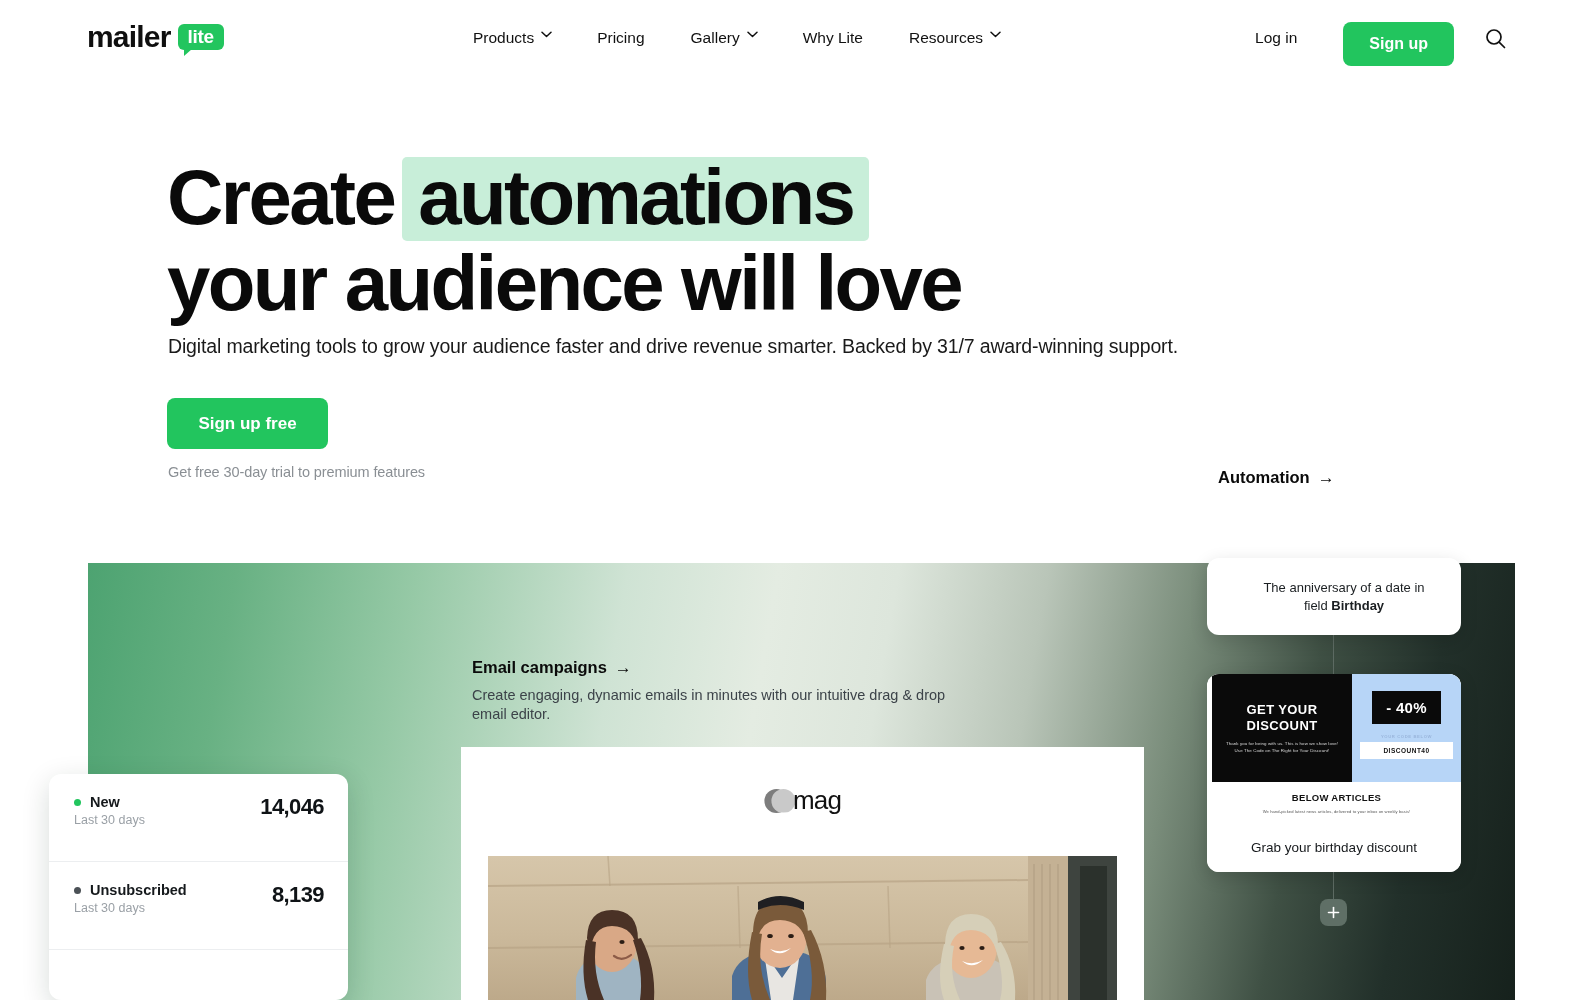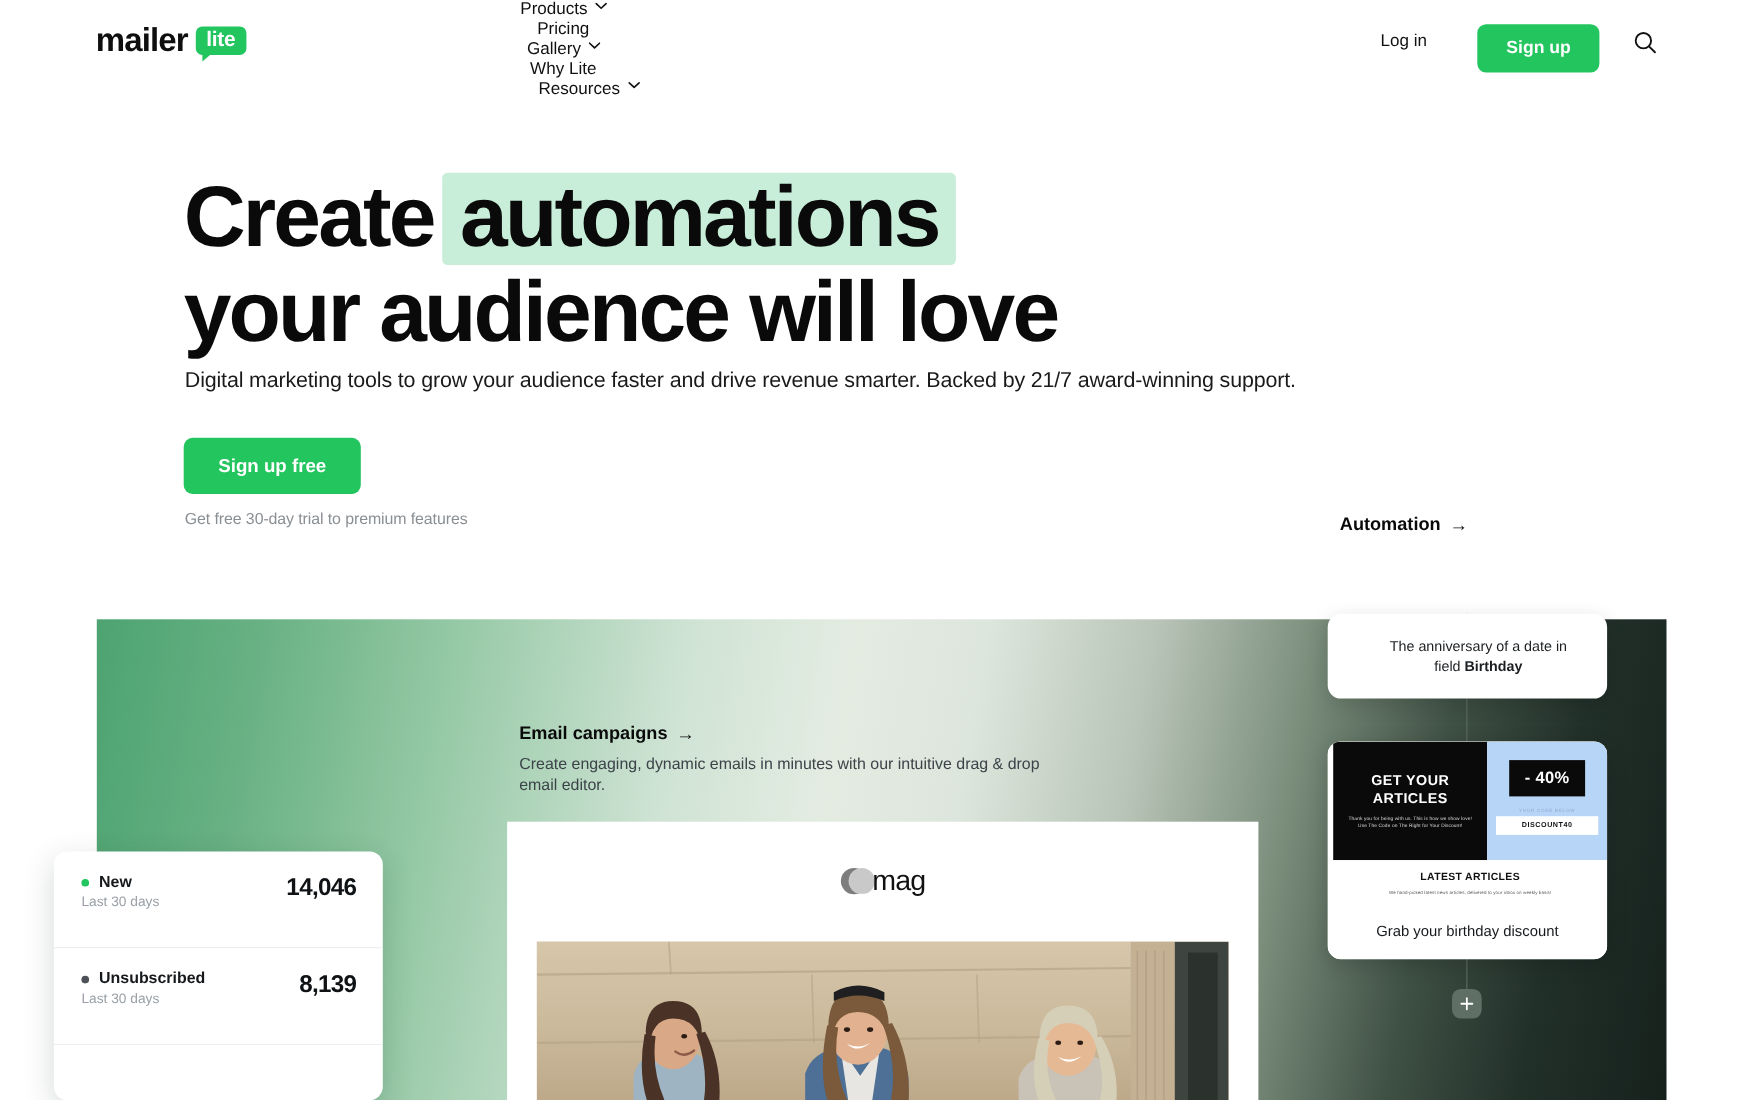--- a/index.html
+++ b/index.html
@@ -33,21 +33,21 @@
   }
   .logo-lite::after {
     content:""; position:absolute; left:6px; bottom:-6px;
     width:0; height:0;
     border-left:8px solid #22c55e;
     border-bottom:7px solid transparent;
   }
 
   .nav {
     position:absolute; left:473px; top:0; height:76px;
-    display:flex; align-items:center; gap:0;flex-direction:column;
+    display:flex; align-items:center; gap:0;
   }
   .nav-item {
     display:flex; align-items:center; gap:7px;
     font-size:15.5px; color:#111; cursor:pointer;
     padding:0 0; margin-right:46px; white-space:nowrap;
   }
   .nav-item:last-child { margin-right:0; }
   .chev { display:inline-block; width:10px; height:10px; position:relative; top:-2px; }
   .chev svg { display:block; }
 
@@ -339,21 +339,21 @@
     </span>
   </div>
 </div>
 
 <div class="hero">
   <h1 class="headline">
     <span class="hl-line"><span>Create</span><span class="hl-mark">automations</span></span>
     <span class="hl-line">your audience will love</span>
   </h1>
 
-  <p class="subheadline">Digital marketing tools to grow your audience faster and drive revenue smarter. Backed by 21/7 award-winning support.</p>
+  <p class="subheadline">Digital marketing tools to grow your audience faster and drive revenue smarter. Backed by 31/7 award-winning support.</p>
 
   <button class="cta-btn">Sign up free</button>
   <p class="cta-note">Get free 30-day trial to premium features</p>
 </div>
 
 <div class="automation-callout">
   <div class="auto-title">
     <span>Automation</span>
     <span class="arrow-glyph">→</span>
   </div>
@@ -467,30 +467,30 @@
 
   <div class="flow-card-trigger">
     <div class="trigger-text">
       <span>The anniversary of a date in field </span><b>Birthday</b>
     </div>
   </div>
 
   <div class="flow-card-email">
     <div class="mini-email">
       <div class="me-left">
-        <div class="me-head">GET YOUR ARTICLES</div>
+        <div class="me-head">GET YOUR DISCOUNT</div>
         <div class="me-body">Thank you for being with us. This is how we show love! Use The Code on The Right for Your Discount!</div>
       </div>
       <div class="me-right">
         <div class="me-pct">- 40%</div>
         <div class="me-codelbl">YOUR CODE BELOW</div>
         <div class="me-code">DISCOUNT40</div>
       </div>
       <div class="me-articles">
-        <div class="me-art-head">LATEST ARTICLES</div>
+        <div class="me-art-head">BELOW ARTICLES</div>
         <div class="me-art-sub">We hand-picked latest news articles, delivered to your inbox on weekly basis!</div>
       </div>
     </div>
     <div class="flow-card-label">
       <span>Grab your birthday discount</span>
     </div>
   </div>
 
   <div class="plus-node">
     <span>

